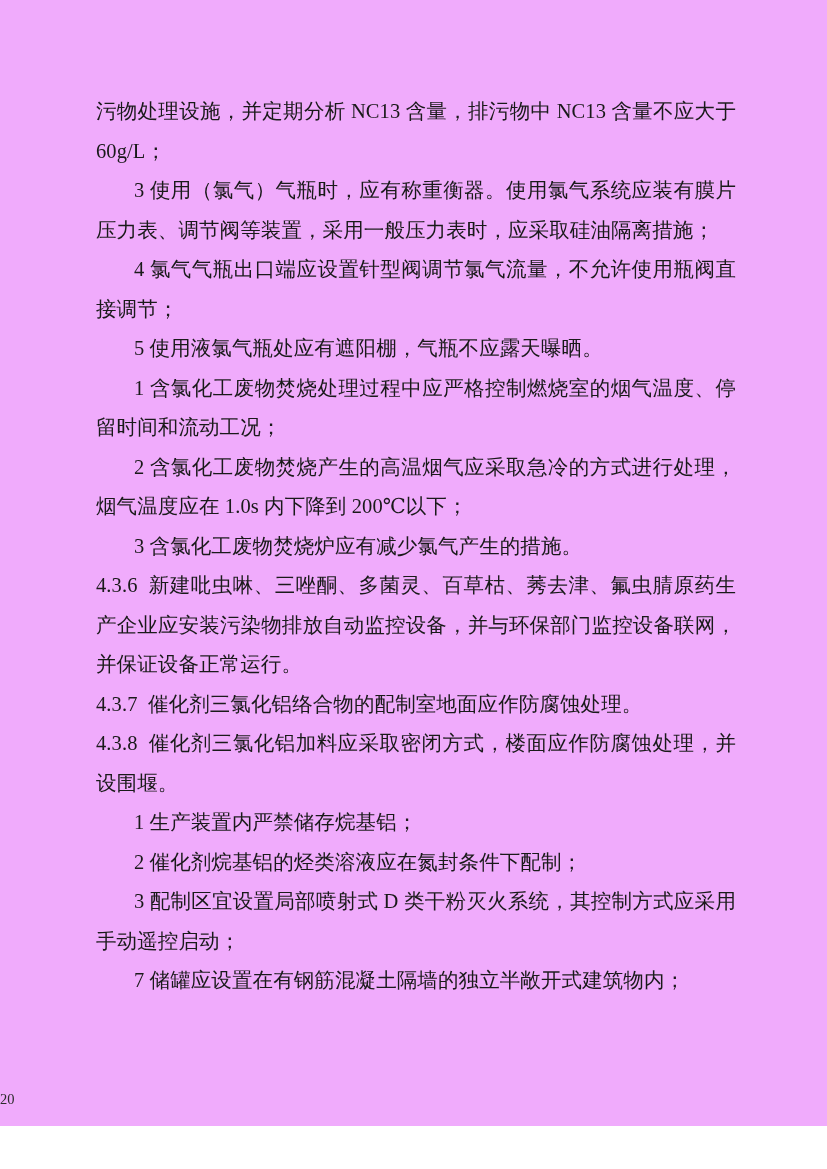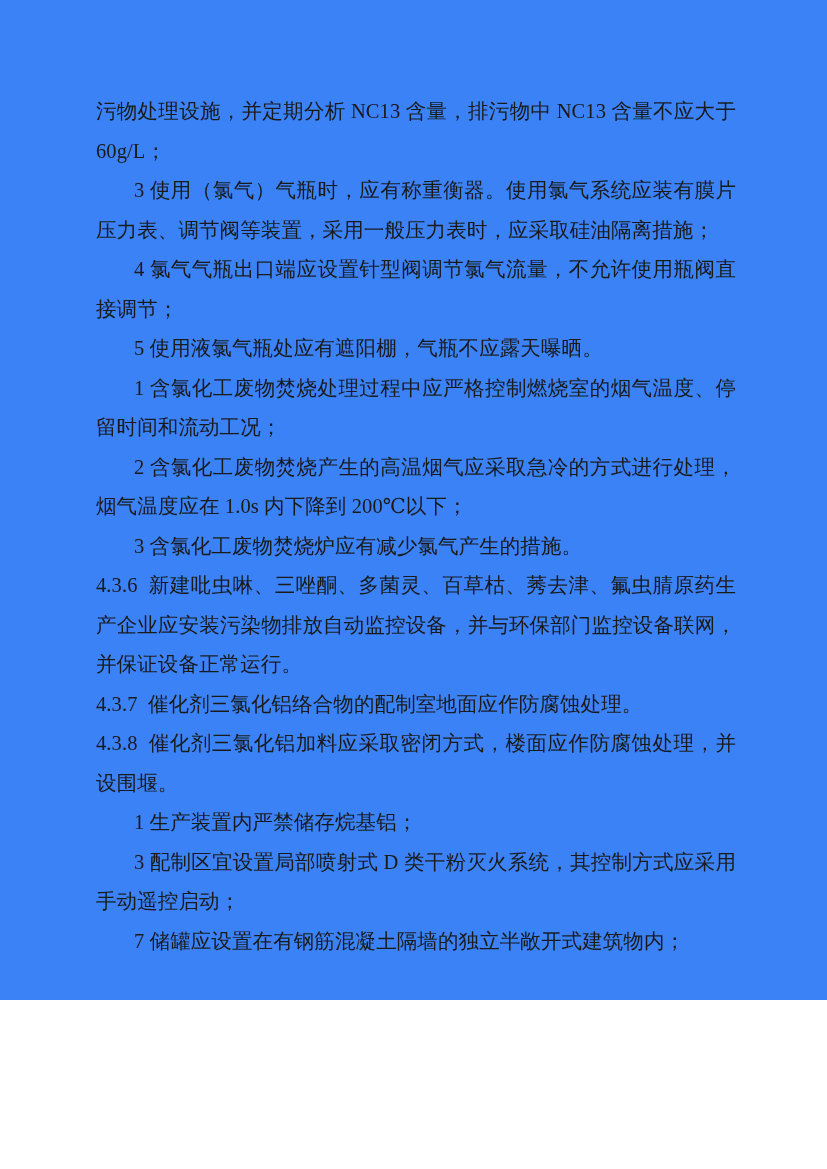--- a/index.html
+++ b/index.html
@@ -7,22 +7,22 @@
     padding: 0;
     background: #ffffff;
   }
   body {
     font-family: "Liberation Serif", "DejaVu Serif", serif;
     color: #1a1a1a;
   }
   .page {
     position: relative;
     width: 827px;
-    height: 1000px;
-    background: #3b82f6;
+    height: 1126px;
+    background: #f0abfc;
     overflow: hidden;
     box-sizing: border-box;
   }
   .content {
     position: absolute;
     left: 96px;
     top: 92px;
     width: 640px;
   }
   .para {
@@ -44,21 +44,21 @@
     text-indent: 38px;
   }
   .para.cont {
     text-indent: 0;
   }
   .page-number {
     position: absolute;
     left: 0;
     right: 0;
     top: 1091px;
-    text-align: right;
+    text-align: left;
     font-size: 14.5px;
     font-family: "Liberation Serif", "DejaVu Serif", serif;
     color: #2b2b2b;
   }
 </style>
 </head>
 <body>
 
 <div class="page">
 
@@ -67,19 +67,20 @@
     <p class="para item">3 使用（氯气）气瓶时，应有称重衡器。使用氯气系统应装有膜片压力表、调节阀等装置，采用一般压力表时，应采取硅油隔离措施；</p>
     <p class="para item">4 氯气气瓶出口端应设置针型阀调节氯气流量，不允许使用瓶阀直接调节；</p>
     <p class="para item">5 使用液氯气瓶处应有遮阳棚，气瓶不应露天曝晒。</p>
     <p class="para item">1 含氯化工废物焚烧处理过程中应严格控制燃烧室的烟气温度、停留时间和流动工况；</p>
     <p class="para item">2 含氯化工废物焚烧产生的高温烟气应采取急冷的方式进行处理，烟气温度应在 1.0s 内下降到 200℃以下；</p>
     <p class="para item">3 含氯化工废物焚烧炉应有减少氯气产生的措施。</p>
     <p class="para hang">4.3.6  新建吡虫啉、三唑酮、多菌灵、百草枯、莠去津、氟虫腈原药生产企业应安装污染物排放自动监控设备，并与环保部门监控设备联网，并保证设备正常运行。</p>
     <p class="para hang">4.3.7  催化剂三氯化铝络合物的配制室地面应作防腐蚀处理。</p>
     <p class="para hang">4.3.8  催化剂三氯化铝加料应采取密闭方式，楼面应作防腐蚀处理，并设围堰。</p>
     <p class="para item">1 生产装置内严禁储存烷基铝；</p>
+    <p class="para item">2 催化剂烷基铝的烃类溶液应在氮封条件下配制；</p>
     <p class="para item">3 配制区宜设置局部喷射式 D 类干粉灭火系统，其控制方式应采用手动遥控启动；</p>
     <p class="para item">7 储罐应设置在有钢筋混凝土隔墙的独立半敞开式建筑物内；</p>
   </div>
 
   <div class="page-number">20</div>
 
 </div>
 
 </body></html>

